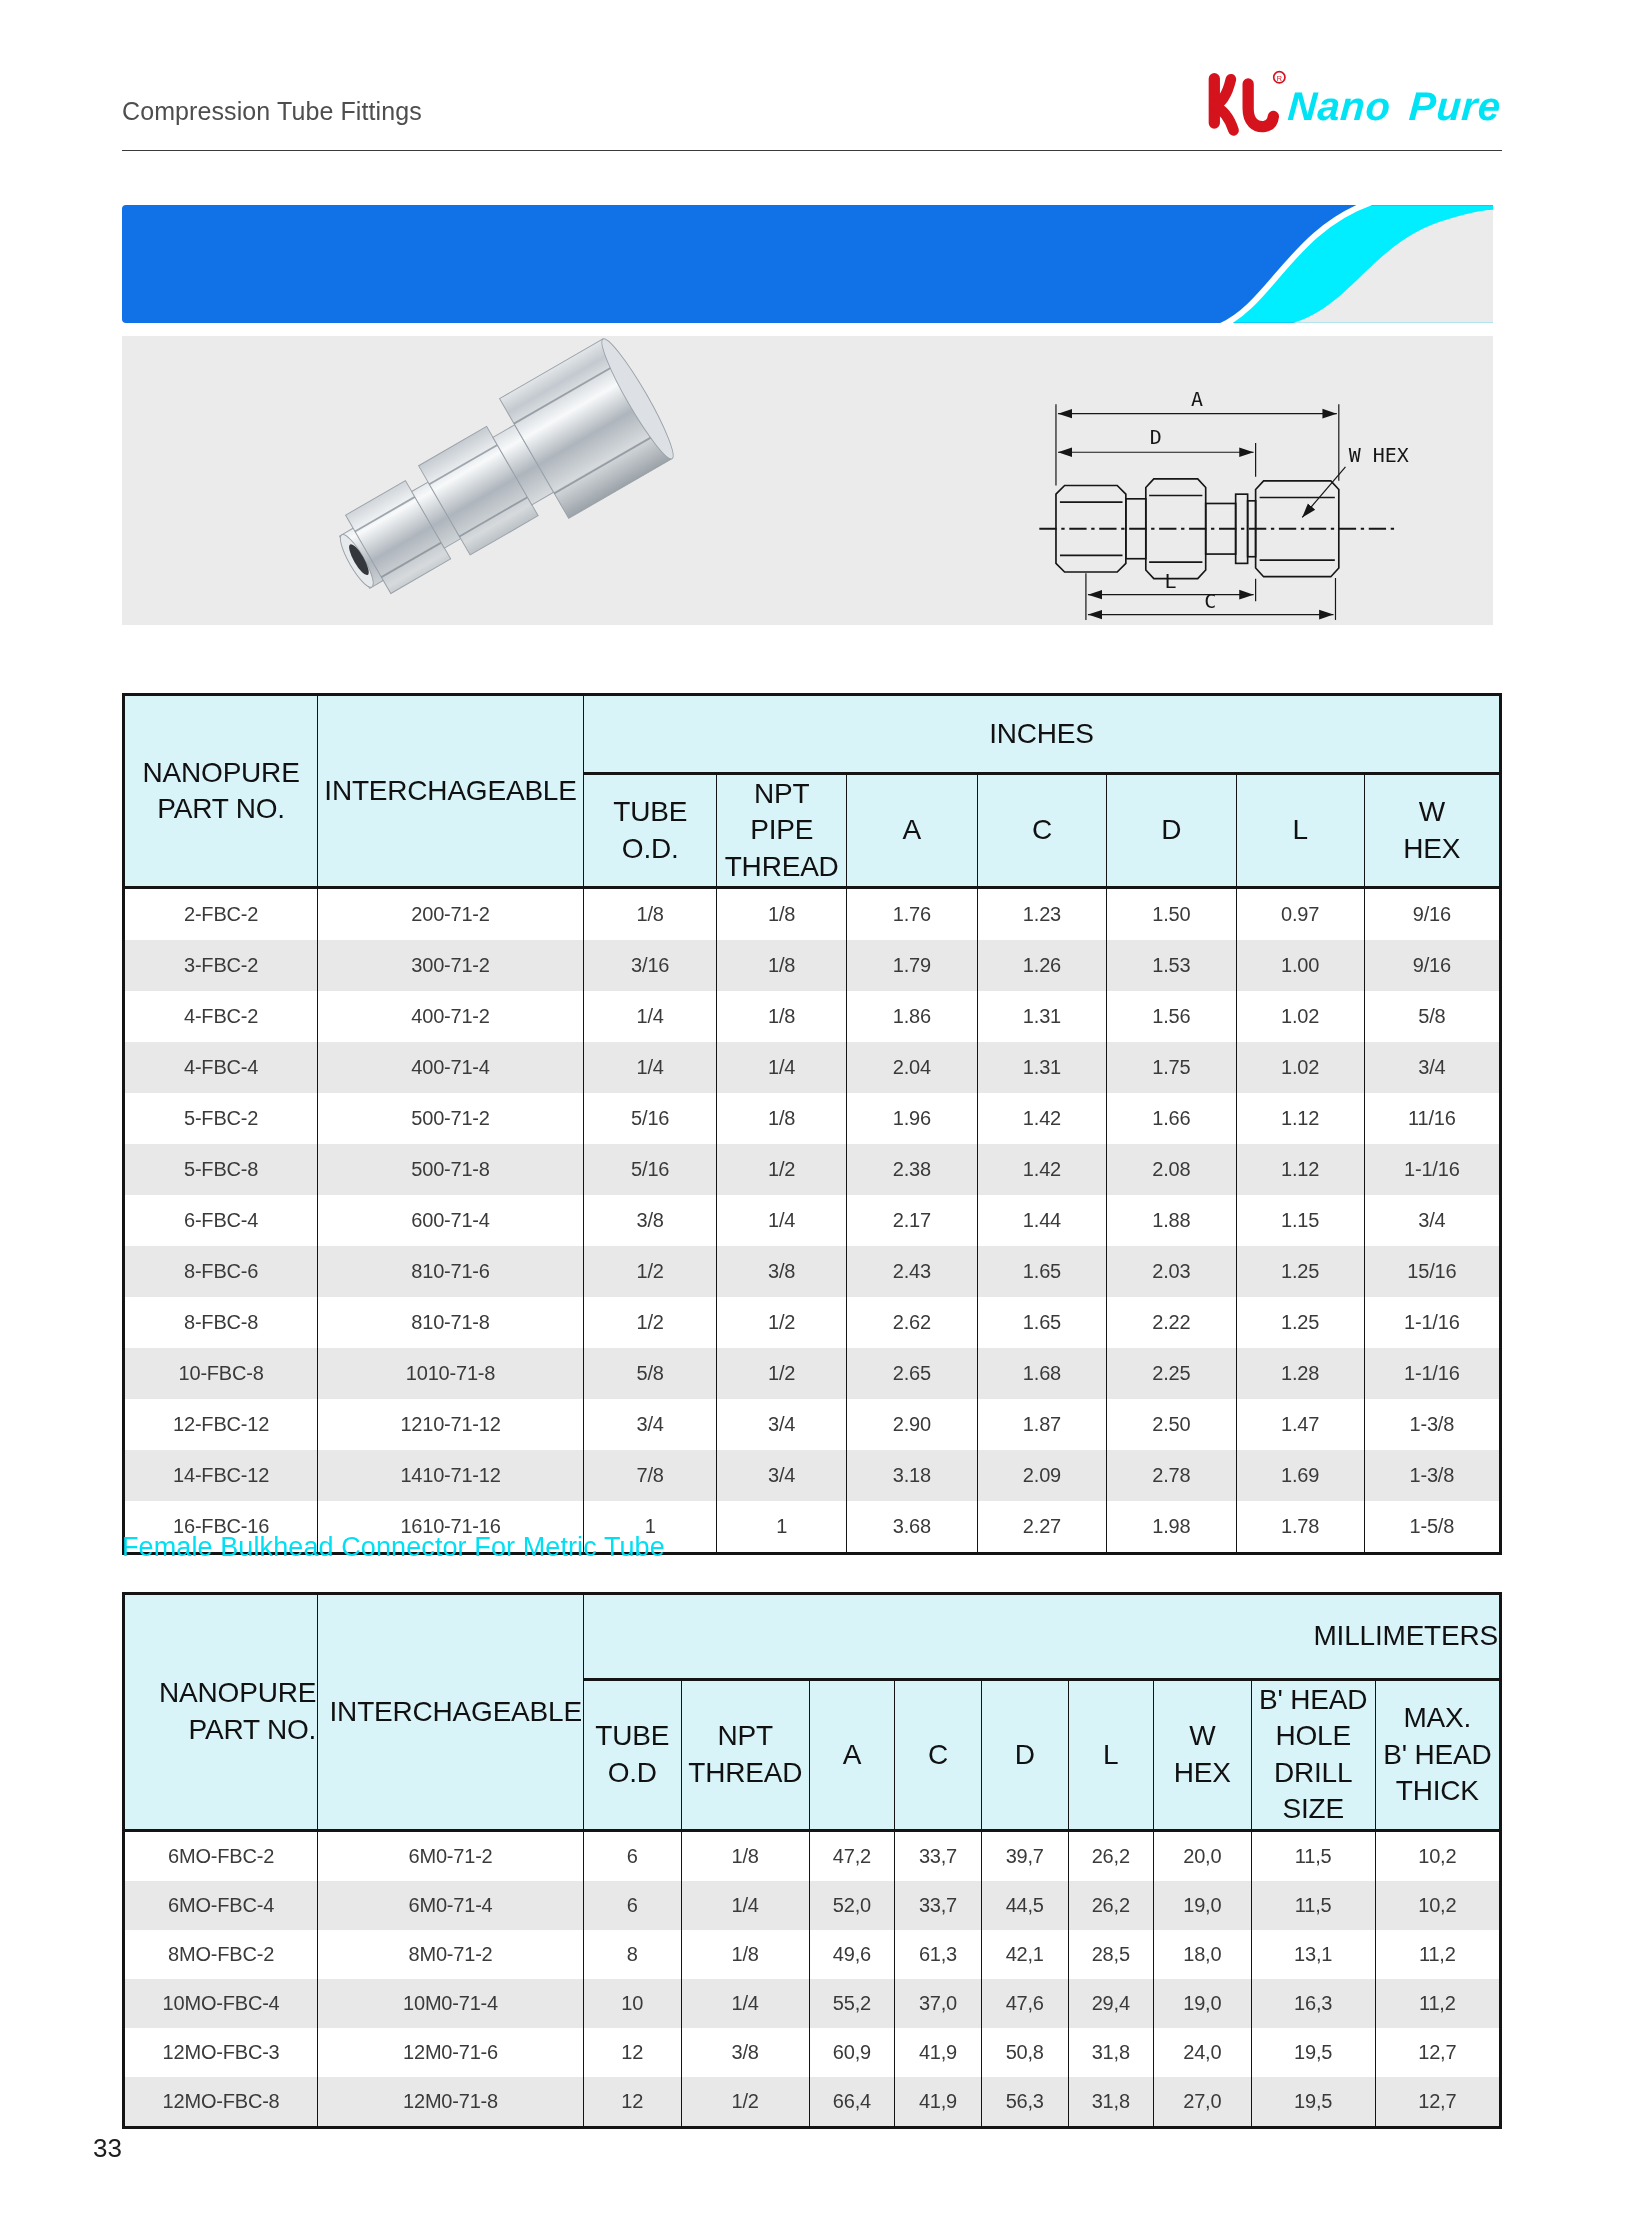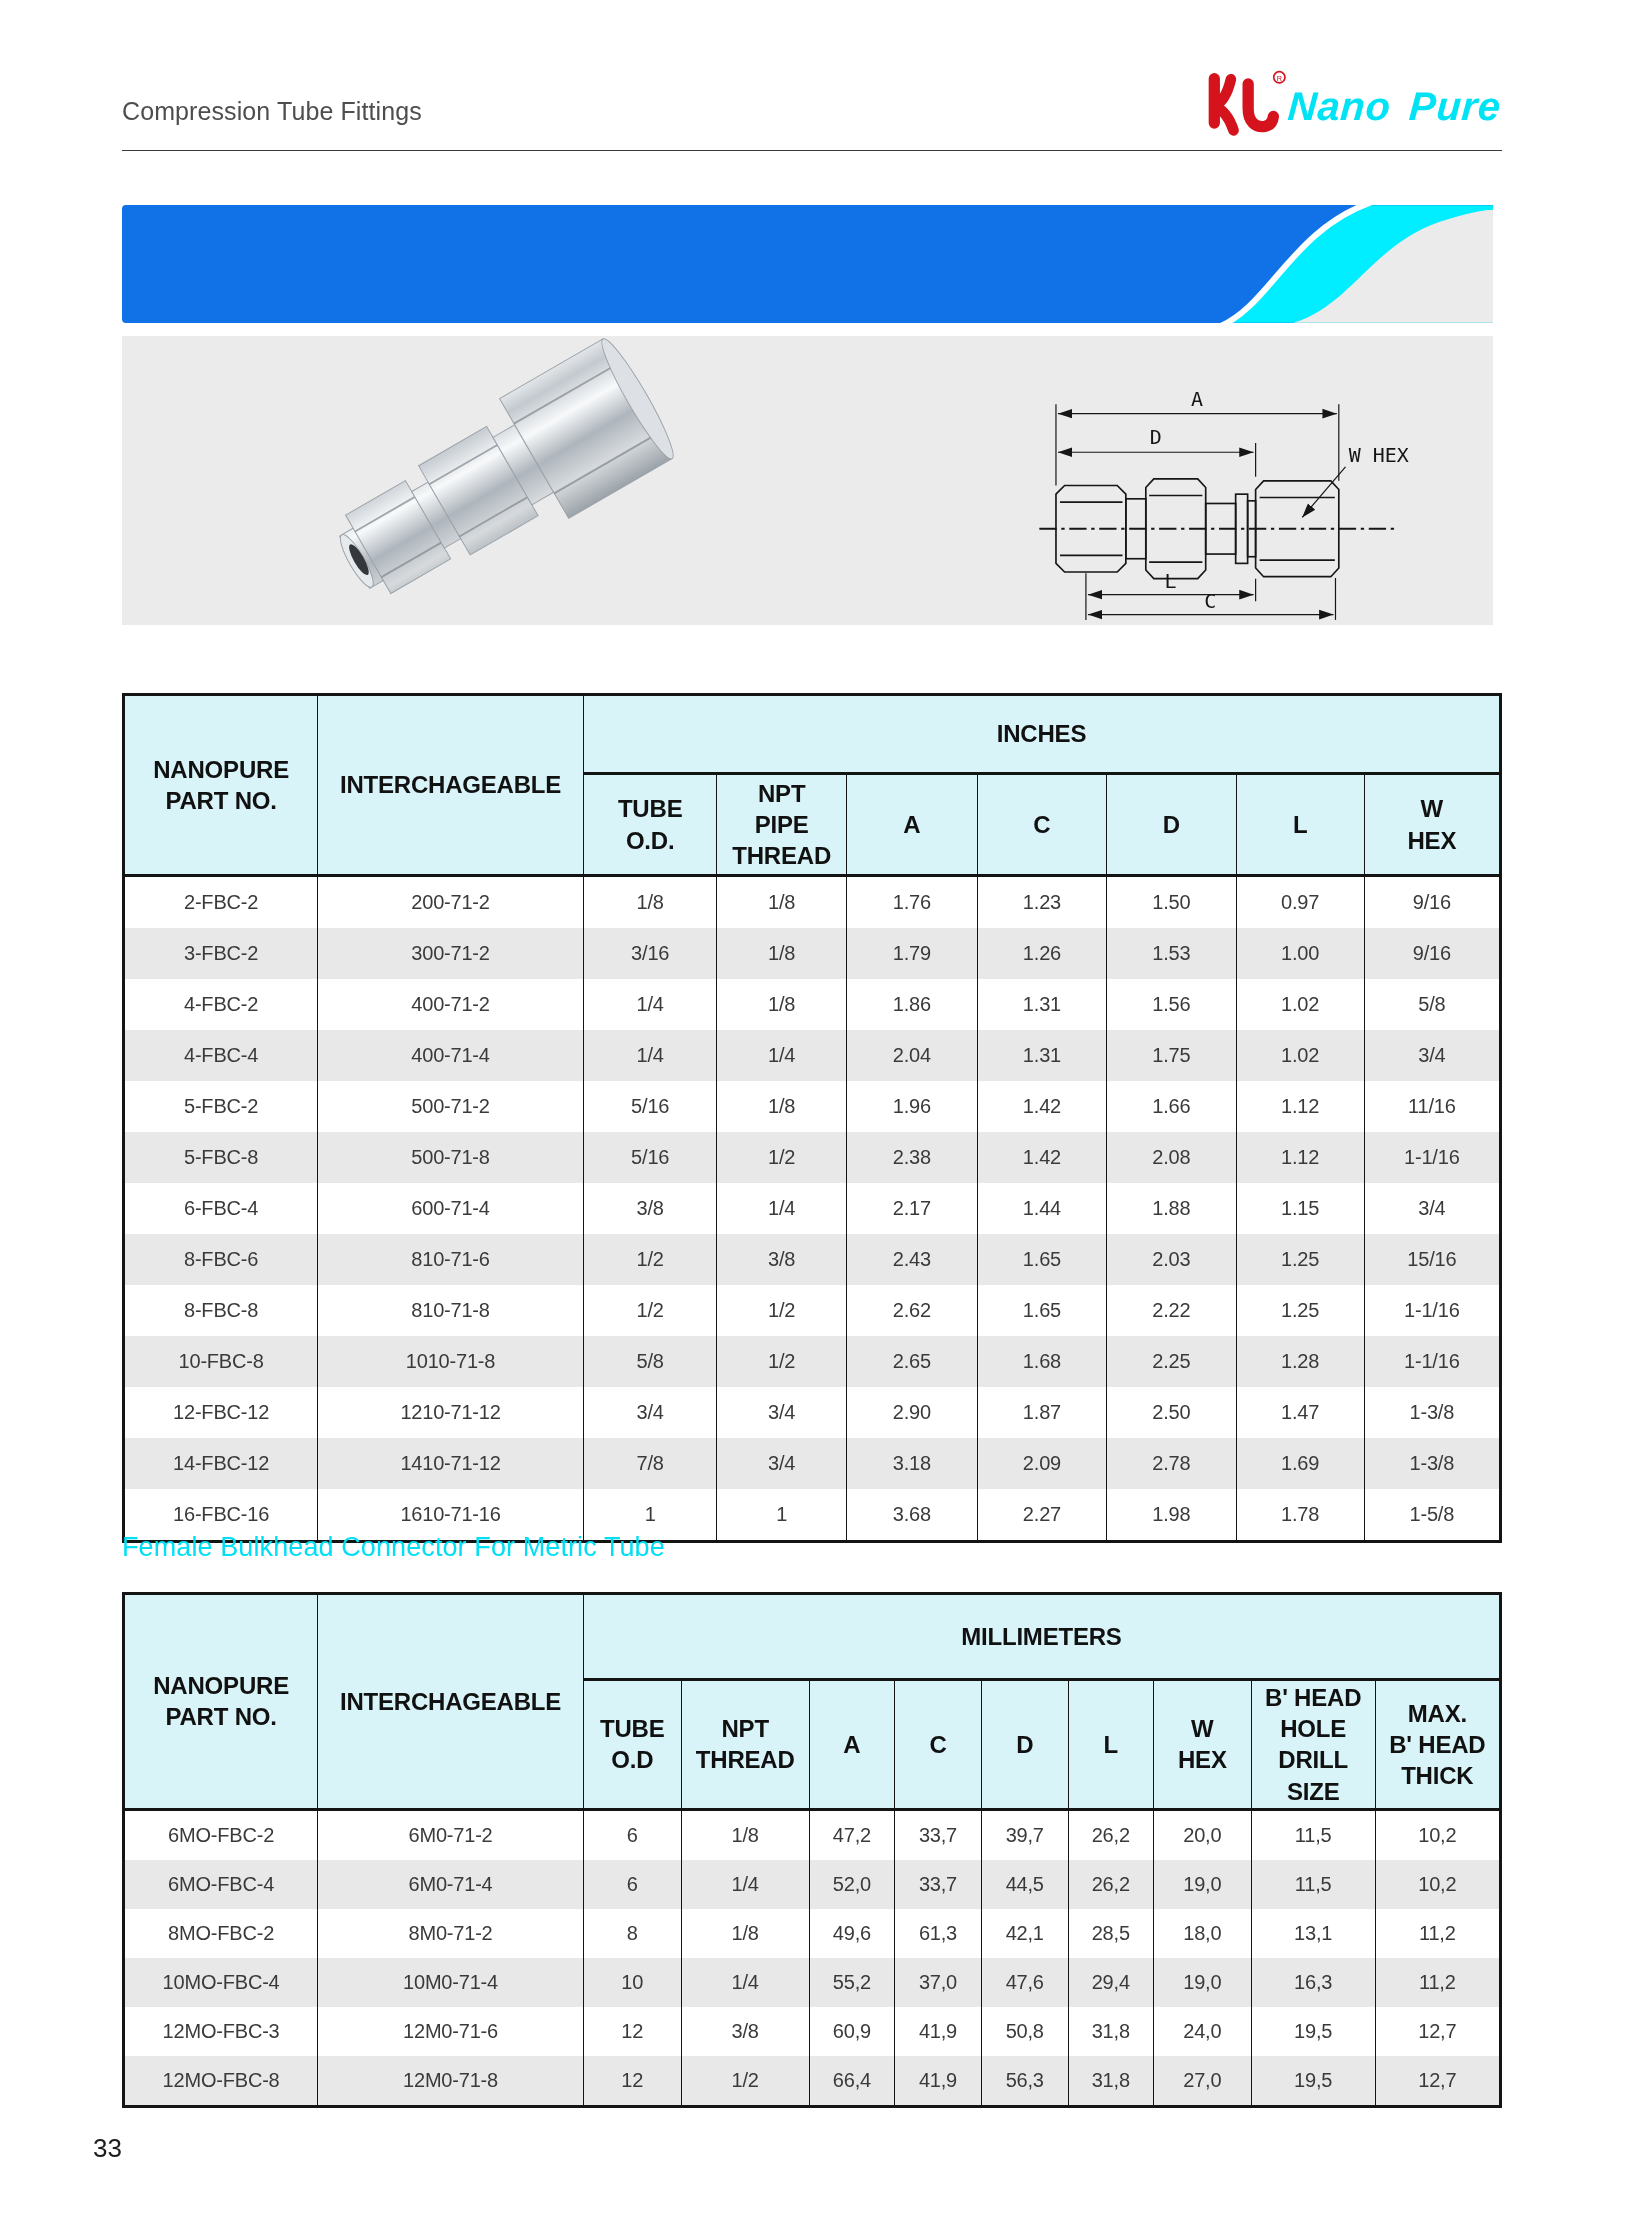--- a/index.html
+++ b/index.html
@@ -38,27 +38,27 @@
   .tdraw{position:absolute;left:914px;top:31px;}
   .tdraw text{font-family:"DejaVu Sans Mono", monospace;font-size:30px;fill:#161616;}
   
   table.spec{
     position:absolute;left:122px;border-collapse:collapse;table-layout:fixed;
     width:1380px;background:#ffffff;
   }
   table.spec, table.spec th, table.spec td{border:1.3px solid #141414;}
   table.spec{border-width:3.3px;}
   table.spec thead th{
-    background:#d9f4f8;font-size:24px;font-weight:700;color:#111111;
+    background:#d9f4f8;font-size:28px;font-weight:400;color:#111111;
     text-align:center;vertical-align:middle;white-space:pre-line;line-height:1.3;
     border-bottom-width:3.3px;letter-spacing:-0.2px;
   }
   table.spec.t1 thead tr.toprow th{height:74px;}
   table.spec.t1 thead tr.subrow th{height:97px;}
-  table.spec.t2 thead tr.toprow th{height:81px;}
+  table.spec.t2 thead tr.toprow th{height:81px;text-align:right;}
   table.spec.t2 thead tr.subrow th{height:114px;}
   table.spec td{
     font-size:20px;color:#3a3a3a;text-align:center;vertical-align:middle;
     border-top:0;border-bottom:0;letter-spacing:-0.2px;
   }
   table.spec.t1 td{height:49px;}
   table.spec.t2 td{height:47px;}
   table.spec tbody tr:nth-child(even) td{background:#e8e8e8;}
   table.spec.t1{top:693px;}
   table.spec.t2{top:1592px;}

